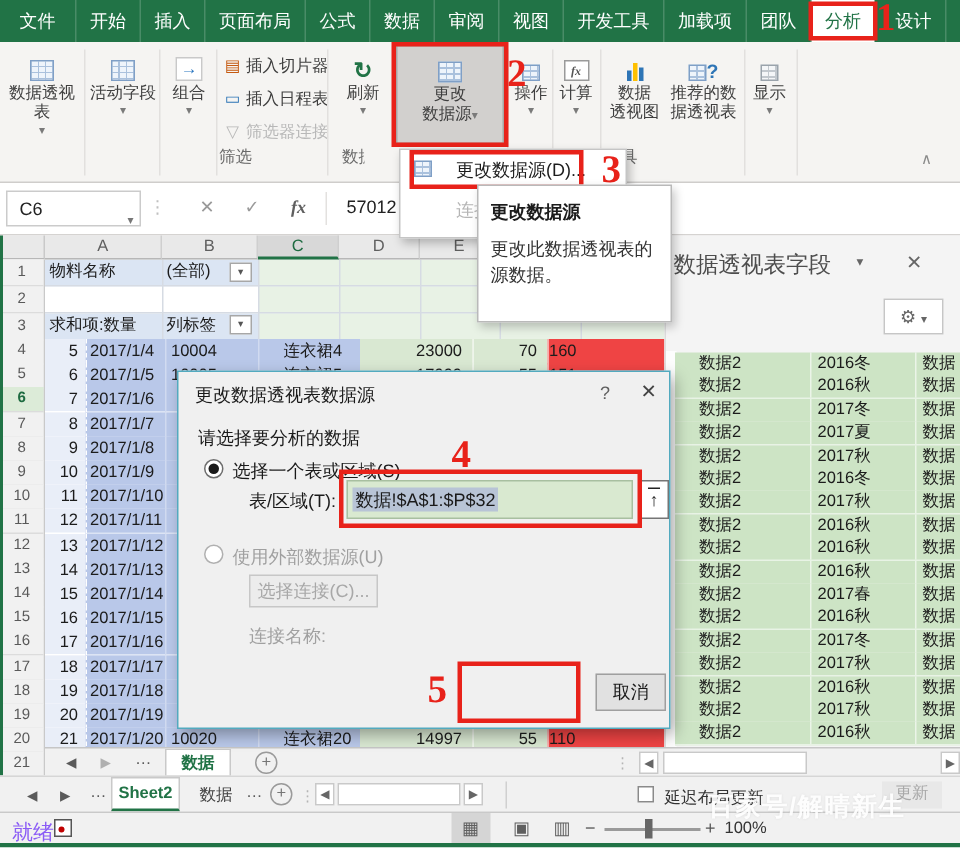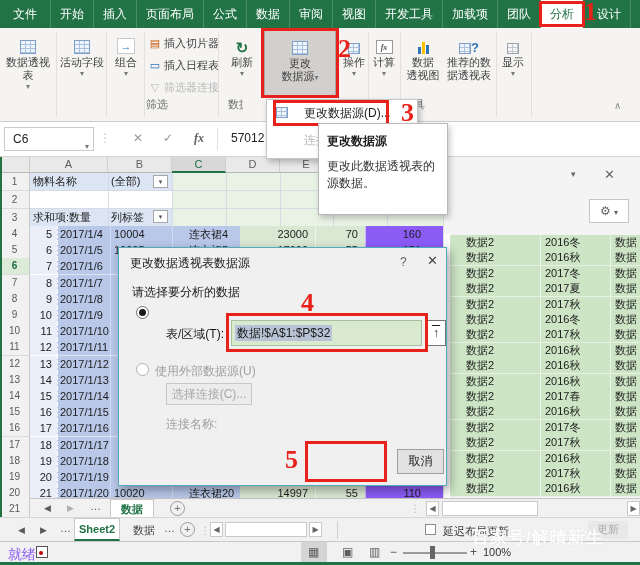--- a/index.html
+++ b/index.html
@@ -56,21 +56,21 @@
 .gline{position:absolute;background:#d6dbe3;z-index:3}
 .ddbtn{position:absolute;width:15px;height:13px;background:#fff;border:1px solid #a7a7a7;color:#555;font-size:7px;text-align:center;line-height:12px;z-index:4}
 .drow{position:absolute;left:30px;width:413px;height:17px;top:calc(226px + var(--i)*16.2px);z-index:5}
 .c{position:absolute;top:0;bottom:0;font-size:11px;line-height:16px;color:#1c1c1c;white-space:nowrap;overflow:hidden}
 .cseq{left:0;width:27px;background:#e9eef8;text-align:right;padding-right:5px;border-bottom:1px solid #fff}
 .cdate{left:27px;width:53px;background:#b9c8e9;padding-left:2px;border-left:1px dashed #fff;border-bottom:1px solid rgba(255,255,255,.5)}
 .ccode{left:80px;width:62px;background:#b9c8e9;padding-left:3px;border-bottom:1px solid rgba(255,255,255,.5);border-left:1px solid rgba(255,255,255,.35)}
 .cname{left:142px;width:68px;background:#b9c8e9;padding-left:16px;border-bottom:1px solid rgba(255,255,255,.5);border-left:1px solid rgba(255,255,255,.35)}
 .cv1{left:210px;width:75px;background:#d9e8d2;text-align:right;padding-right:7px;border-bottom:1px solid rgba(255,255,255,.6)}
 .cv2{left:285px;width:50px;background:#d9e8d2;text-align:right;padding-right:7px;border-bottom:1px solid rgba(255,255,255,.6);border-left:1px solid rgba(255,255,255,.55)}
-.cv3{left:335px;width:78px;background:#8b5cf6;text-align:right;padding-right:22px;border-bottom:1px solid rgba(255,255,255,.6);border-left:1px solid rgba(255,255,255,.55)}
+.cv3{left:335px;width:78px;background:#ef4444;padding-right:22px;border-bottom:1px solid rgba(255,255,255,.6);border-left:1px solid rgba(255,255,255,.55)}
 
 #panel{position:absolute;left:443px;top:157px;width:197px;height:341px;background:#f4f4f4;border-left:1px solid #ddd;z-index:10}
 #panel .whitegap{position:absolute;left:0;top:77px;width:7px;bottom:0;background:#fdfdfd}
 .ptitle{position:absolute;left:5px;top:10px;font-size:15px;color:#4d4d4d}
 .pbtn{position:absolute;color:#666}
 .psub{position:absolute;left:4px;top:58px;font-size:11px;color:#262626}
 .gearbtn{position:absolute;left:145px;top:42px;width:40px;height:24px;background:#fff;border:1px solid #c6c6c6;text-align:center;line-height:22px;color:#666;font-size:12px}
 .prow{position:absolute;left:450px;width:190px;height:16px;top:calc(235px + var(--i)*15.4px);background:#cde4c5;border-bottom:1px solid rgba(255,255,255,.55);z-index:11}
 .prow span{position:absolute;top:0;font-size:11px;line-height:15px;color:#1c1c1c;white-space:nowrap}
 .p1{left:16px}.p2{left:90px;border-left:1px solid rgba(255,255,255,.6);padding-left:4px}.p3{left:160px;border-left:1px solid rgba(255,255,255,.6);padding-left:4px}
@@ -485,20 +485,21 @@
         <span class="c cname">连衣裙20</span>
         <span class="c cv1">14997</span>
         <span class="c cv2">55</span>
         <span class="c cv3">110</span>
       </div>
     </div>
 
   
   <div id="panel">
     <div class="whitegap"></div>
+    <div class="ptitle">数据透视表字段</div>
     <div class="pbtn" style="left:127px;top:12px;font-size:9px">▾</div>
     <div class="pbtn" style="left:160px;top:10px;font-size:13px">✕</div>
     <div class="gearbtn">
       <span>⚙</span>
       <span style="font-size:8px">▾</span>
     </div>
   </div>
   <div class="dlist">
     
   
@@ -624,20 +625,21 @@
     <div class="tt2">更改此数据透视表的源数据。</div>
   </div>
 
   
   <div id="dialog">
     <div class="dtitle">更改数据透视表数据源</div>
     <span class="dhelp">?</span>
     <span class="dclose">✕</span>
     <div class="dprompt">请选择要分析的数据</div>
     <span class="rad on" style="left:17px;top:58px"></span>
+    <span class="dlabel" style="left:36px;top:58px">选择一个表或区域(S)</span>
     <span class="dlabel" style="left:47px;top:78px">表/区域(T):</span>
     <div id="rangewrap">
       <span class="selspan">数据!$A$1:$P$32</span>
     </div>
     <div id="rangebtn"><i>↑</i></div>
     <span class="redbox" style="left:107px;top:65px;width:202px;height:39px"></span>
     <span class="ann" style="left:182px;top:42px">4</span>
     <span class="rad off" style="left:17px;top:115px"></span>
     <span class="dlabel gray" style="left:36px;top:115px">使用外部数据源(U)</span>
     <div class="dbtn grayb" style="left:47px;top:135px;width:86px;height:22px;line-height:20px">选择连接(C)...</div>

